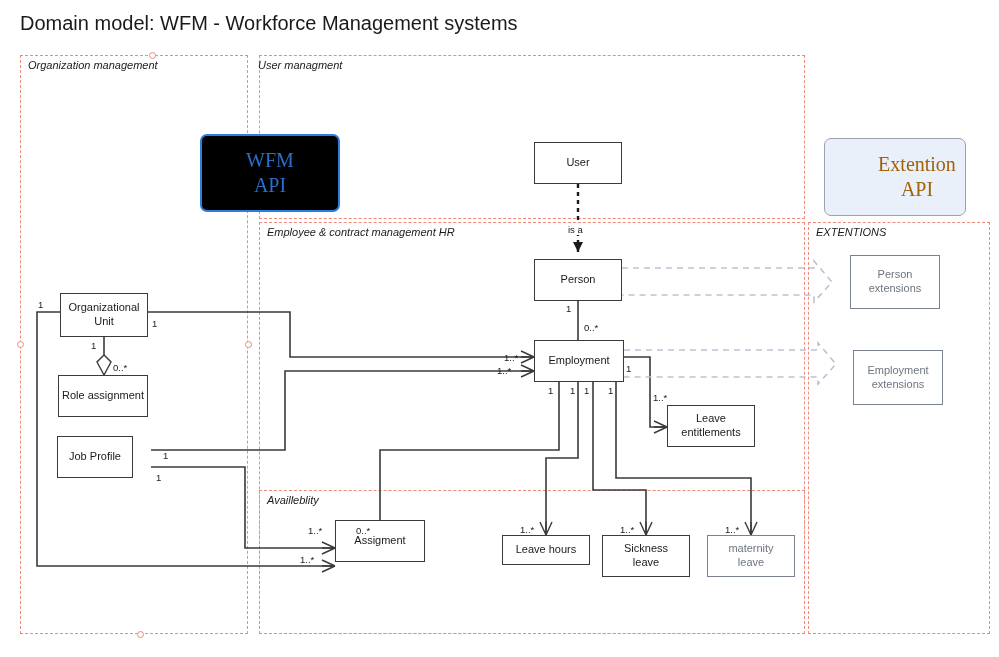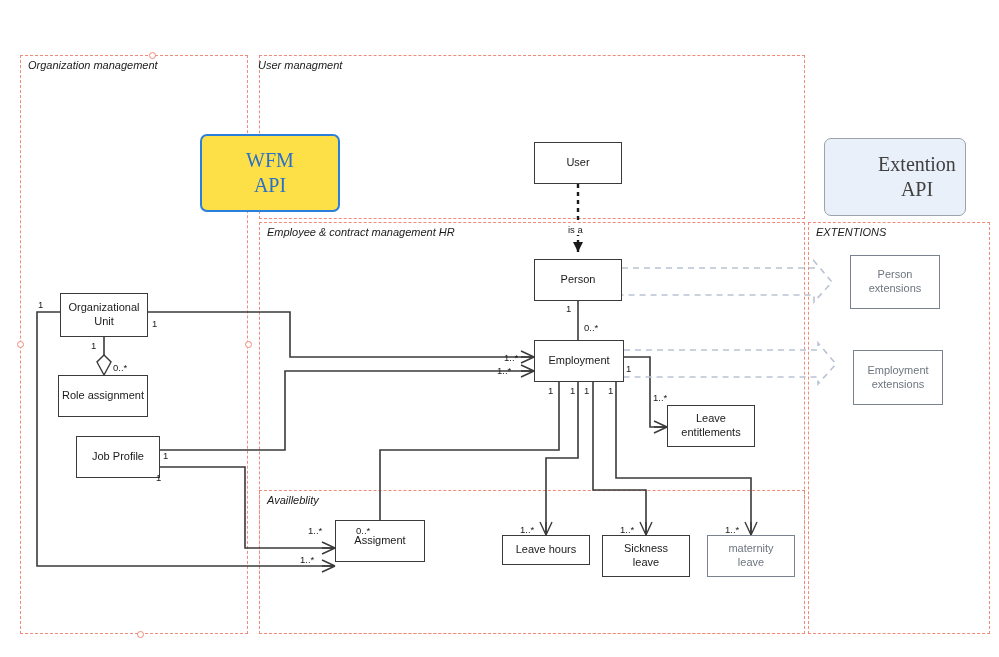--- a/index.html
+++ b/index.html
@@ -80,27 +80,27 @@
     display: flex;
     align-items: center;
     justify-content: center;
     text-align: center;
     font-family: "Liberation Serif", serif;
     font-size: 20px;
     line-height: 1.25;
   }
   .api-box.primary {
     border: 2.2px solid #2a7fdd;
-    background: #fde047;
+    background: #000000;
     color: #2a6fc9;
   }
   .api-box.secondary {
     border: 1.6px solid #9aa3ae;
     background: #eaf0f9;
-    color: #404040;
+    color: #a16207;
     padding-left: 44px;
   }
   
   .mult {
     position: absolute;
     font-size: 9.5px;
     color: #1a1a1a;
     white-space: nowrap;
     font-family: "Liberation Sans", sans-serif;
   }
@@ -121,20 +121,21 @@
     height: 657px;
     overflow: visible;
     pointer-events: none;
   }
 </style>
 </head>
 <body>
 
 <div id="canvas">
 
+  <div id="diagram-title">Domain model: WFM - Workforce Management systems</div>
 
   <div id="lanes">
       <div class="lane" style="left: 20px; top: 55px; width: 228px; height: 579px;"></div>
       <div class="lane-label" style="left: 28px; top: 59px;">Organization management</div>
       <div class="lane" style="left: 259px; top: 55px; width: 546px; height: 164px;"></div>
       <div class="lane-label" style="left: 258px; top: 59px;">User managment</div>
       <div class="lane" style="left: 259px; top: 222px; width: 546px; height: 412px;"></div>
       <div class="lane-label" style="left: 267px; top: 226px;">Employee &amp; contract management HR</div>
       <div class="lane" style="left: 808px; top: 222px; width: 182px; height: 412px;"></div>
       <div class="lane-label" style="left: 816px; top: 226px;">EXTENTIONS</div>
@@ -239,21 +240,21 @@
       </div>
       <div class="box" style="left: 534px; top: 340px; width: 90px; height: 42px;">
         <span>Employment</span>
       </div>
       <div class="box" style="left: 60px; top: 293px; width: 88px; height: 44px;">
         <span>Organizational<br>Unit</span>
       </div>
       <div class="box" style="left: 58px; top: 375px; width: 90px; height: 42px;">
         <span>Role assignment</span>
       </div>
-      <div class="box" style="left: 76px; top: 436px; width: 84px; height: 42px; text-align: center;">
+      <div class="box" style="left: 57px; top: 436px; width: 76px; height: 42px; text-align: center;">
         <span>Job Profile</span>
       </div>
       <div class="box" style="left: 667px; top: 405px; width: 88px; height: 42px;">
         <span>Leave<br>entitlements</span>
       </div>
       <div class="box" style="left: 335px; top: 520px; width: 90px; height: 42px;">
         <span>Assigment</span>
       </div>
       <div class="box" style="left: 502px; top: 535px; width: 88px; height: 30px;">
         <span>Leave hours</span>

